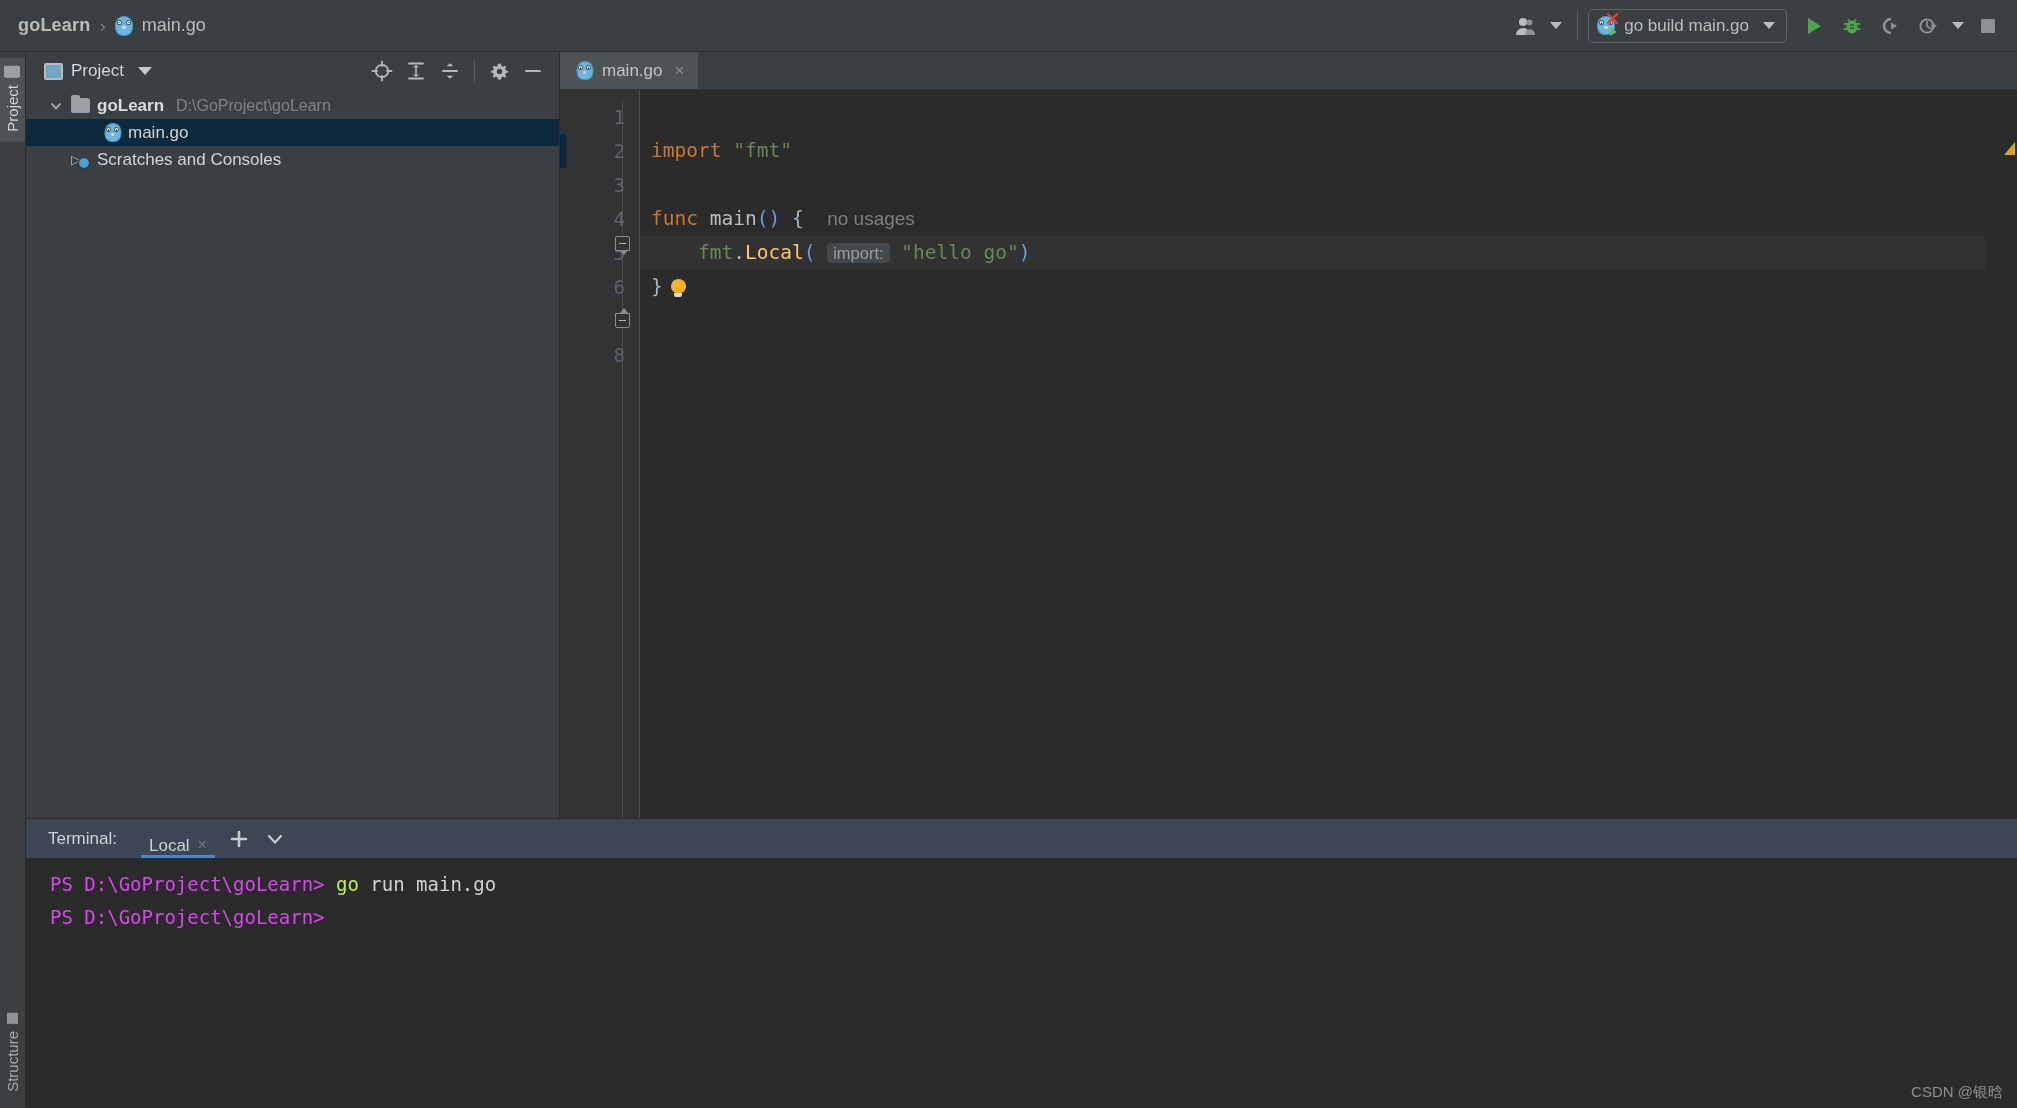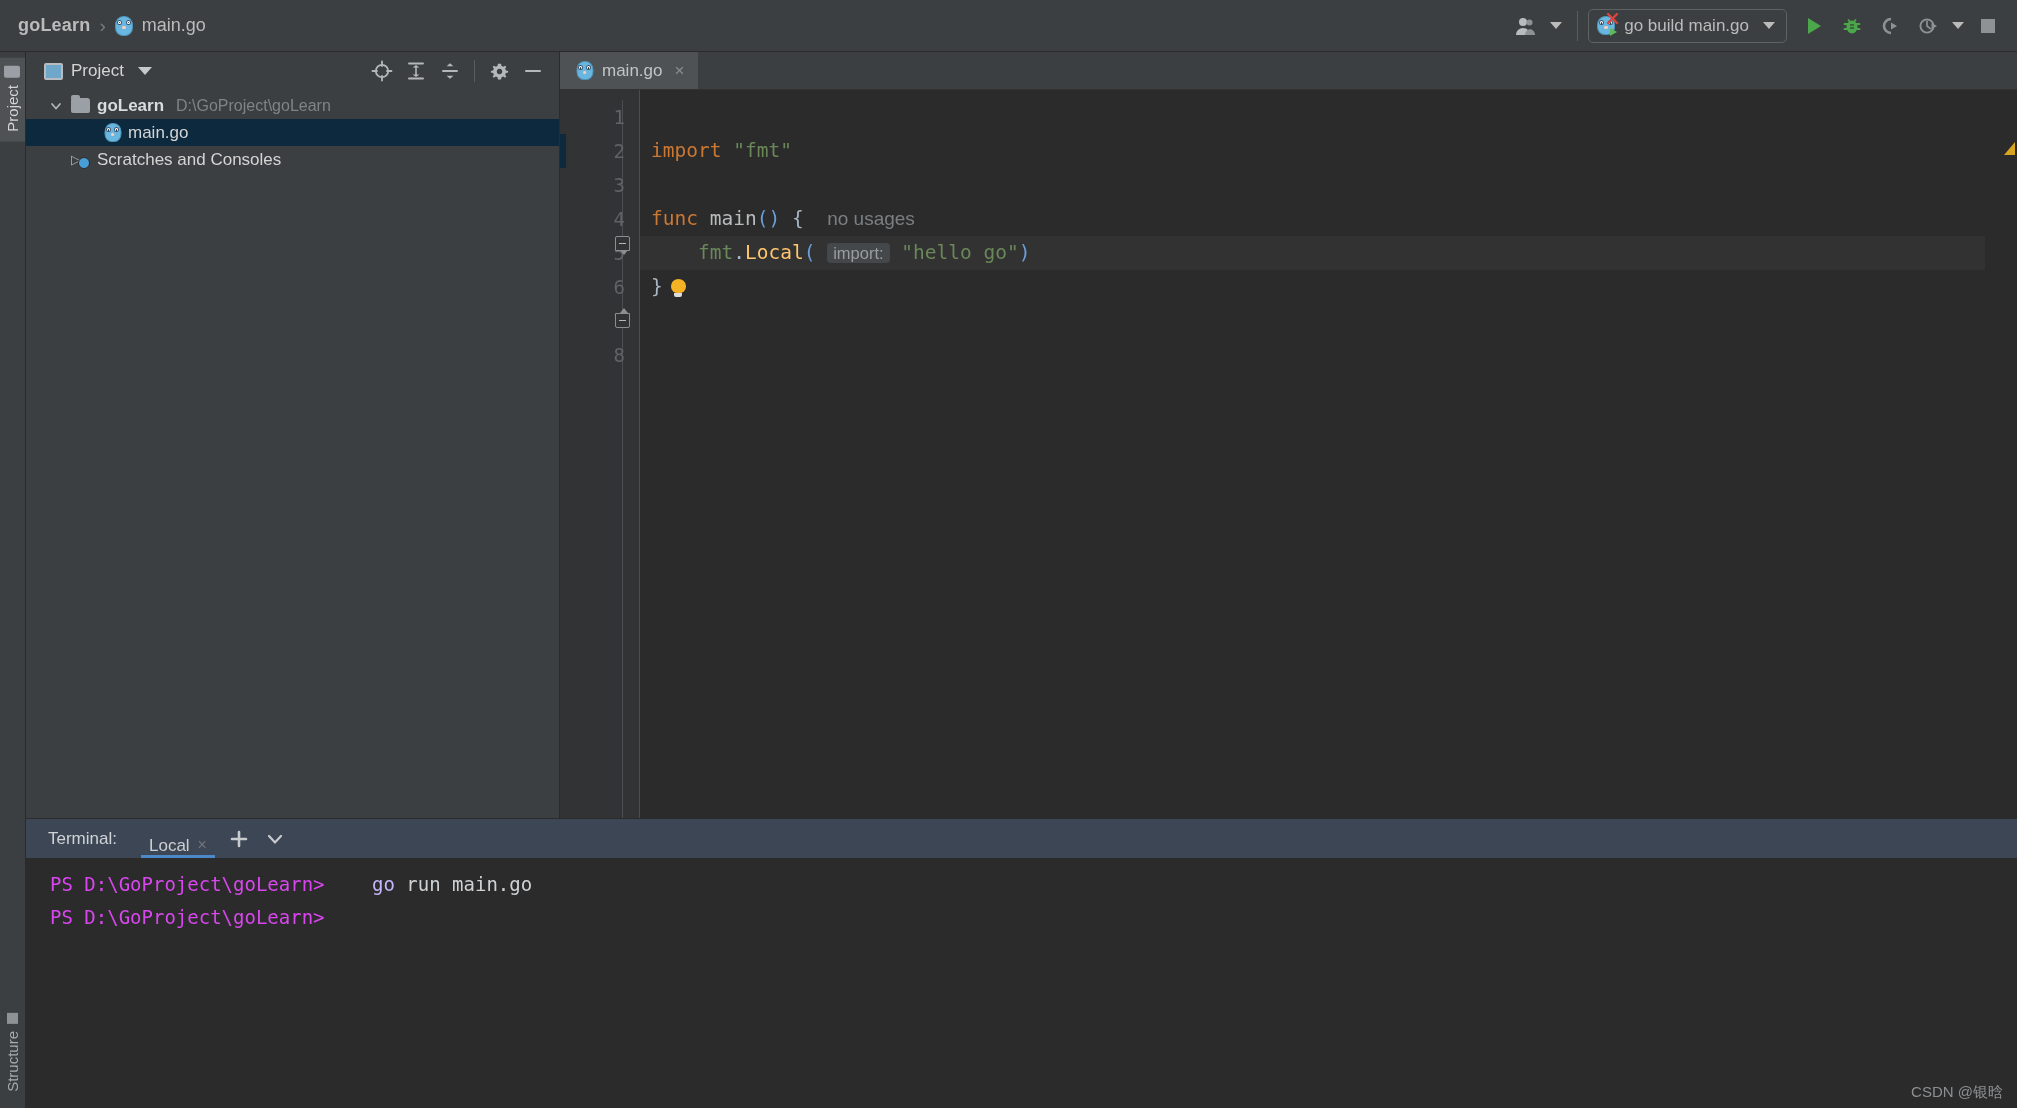--- a/index.html
+++ b/index.html
@@ -326,21 +326,21 @@
     cursor: pointer; color: #c8cbce; font-size: 22px; line-height: 1;
   }
   .term-body {
     flex: 1; background: #2b2b2b;
     padding: 10px 0 0 24px;
     font-family: "DejaVu Sans Mono", monospace;
     font-size: 19px; overflow: hidden;
   }
   .tline { height: 33px; line-height: 33px; white-space: pre; color: #cfd2d4; }
   .t-prompt { color: #d946ef; }
-  .t-cmdhl  { color: #c4b5fd; margin-left: 36px; }
+  .t-cmdhl  { color: #bef264; }
   .t-out    { color: #cfd2d4; }
 
   .watermark {
     position: absolute; right: 14px; bottom: 6px;
     color: #8c8f91; font-size: 15px;
     font-family: "Liberation Sans", sans-serif;
     pointer-events: none;
   }
 
   

